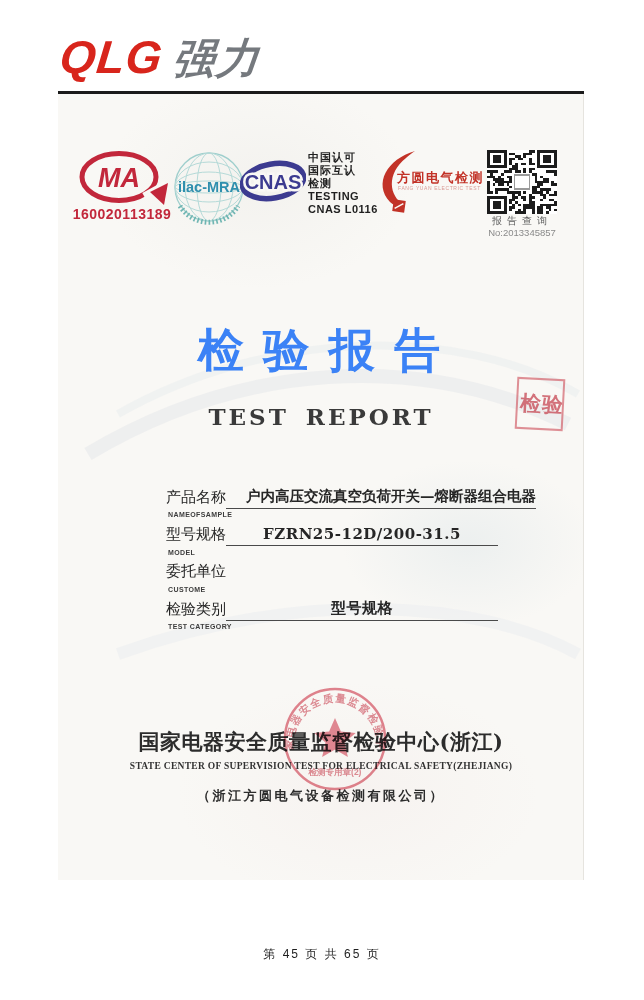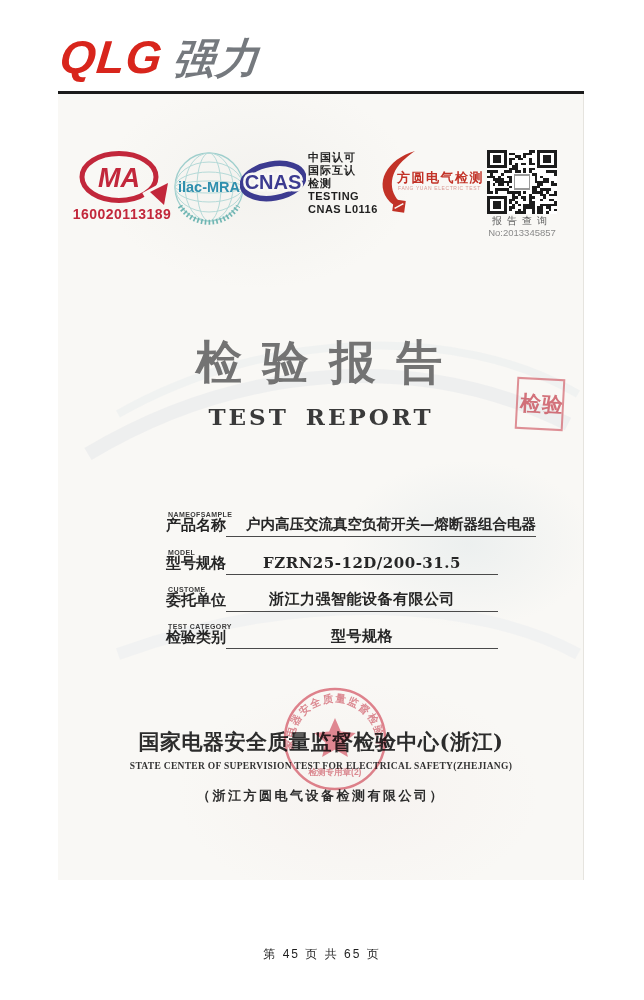--- a/index.html
+++ b/index.html
@@ -37,38 +37,38 @@
   .cnas-text .en { letter-spacing:.5px; }
   .fy-label { left:397px; top:169px; font-size:13px; font-weight:bold;
               color:#c23227; letter-spacing:1.5px; }
   .fy-sub   { left:398px; top:185px; font-size:5px; color:#d99b96; letter-spacing:.6px; }
   .qr-caption { left:485px; top:214px; width:74px; text-align:center;
                 font-size:10px; color:#5d5d5d; letter-spacing:5px; }
   .qr-number  { left:478px; top:227px; width:88px; text-align:center;
                 font-size:9.5px; color:#8a8a8a; }
 
   
-  .title-cn { left:58px; top:332px; width:526px; text-align:center;
-              font-family:Liberation Sans, sans-serif;
-              font-size:46px; font-weight:bold; color:#737373; letter-spacing:4px; }
+  .title-cn { left:58px; top:320px; width:526px; text-align:center;
+              font-family:Liberation Serif, serif;
+              font-size:46px; font-weight:bold; color:#3b82f6; letter-spacing:4px; }
   .title-en { left:58px; top:403px; width:526px; text-align:center;
               font-family:"DejaVu Serif","Liberation Serif",serif;
               font-size:23px; font-weight:bold; color:#3a3a3a;
               letter-spacing:3px; word-spacing:6px; }
   .side-stamp { left:516px; top:378px; width:48px; height:52px;
                 border:2.5px solid rgba(207,86,97,.65); transform:rotate(3deg);
                 overflow:hidden; display:flex; align-items:center;
                 font-family:"DejaVu Serif","Liberation Serif",serif;
                 font-size:21px; font-weight:bold; color:rgba(198,70,82,.75);
                 letter-spacing:1px; padding-left:2px; white-space:nowrap; }
 
   
   .frow { position:absolute; left:166px; right:146px; display:flex; align-items:flex-end;
           font-family:"DejaVu Serif","Liberation Serif",serif; font-size:15px; color:#262626; }
-  .frow .flabel { white-space:nowrap; font-weight:700; padding-bottom:2px;margin-top:29px; }
+  .frow .flabel { white-space:nowrap; font-weight:400; padding-bottom:2px; }
   .frow .fvalue { flex:1; text-align:center; white-space:nowrap;
                   border-bottom:1.2px solid #4a4a4a; padding-bottom:2px;
                   font-weight:600; letter-spacing:.5px; }
   .frow .fsub { position:absolute; left:2px; top:24px; font-size:7px; font-weight:bold;
                 color:#3c3c3c; letter-spacing:.4px; font-family:"Liberation Sans",sans-serif; }
   .frow.r1 { top:487px; } .frow.r1 .fvalue { font-size:14.5px; letter-spacing:0;padding-left:20px; }
   .frow.r2 { top:525px; }
   .frow.r3 { top:562px; }
   .frow.r4 { top:599px; }
 
@@ -356,21 +356,20 @@
   <span class="fvalue">户内高压交流真空负荷开关—熔断器组合电器</span>
   <span class="fsub">NAMEOFSAMPLE</span>
 </div>
 <div class="frow r2">
   <span class="flabel">型号规格</span>
   <span class="fvalue">FZRN25-12D/200-31.5</span>
   <span class="fsub">MODEL</span>
 </div>
 <div class="frow r3">
   <span class="flabel">委托单位</span>
-  <span class="fvalue">浙江力强智能设备有限公司</span>
   <span class="fsub">CUSTOME</span>
 </div>
 <div class="frow r4">
   <span class="flabel">检验类别</span>
   <span class="fvalue">型号规格</span>
   <span class="fsub">TEST CATEGORY</span>
 </div>
 
 <div class="abs center-cn">国家电器安全质量监督检验中心(浙江)</div>
 <div class="abs center-en">STATE CENTER OF SUPERVISION TEST FOR ELECTRICAL SAFETY(ZHEJIANG)</div>

